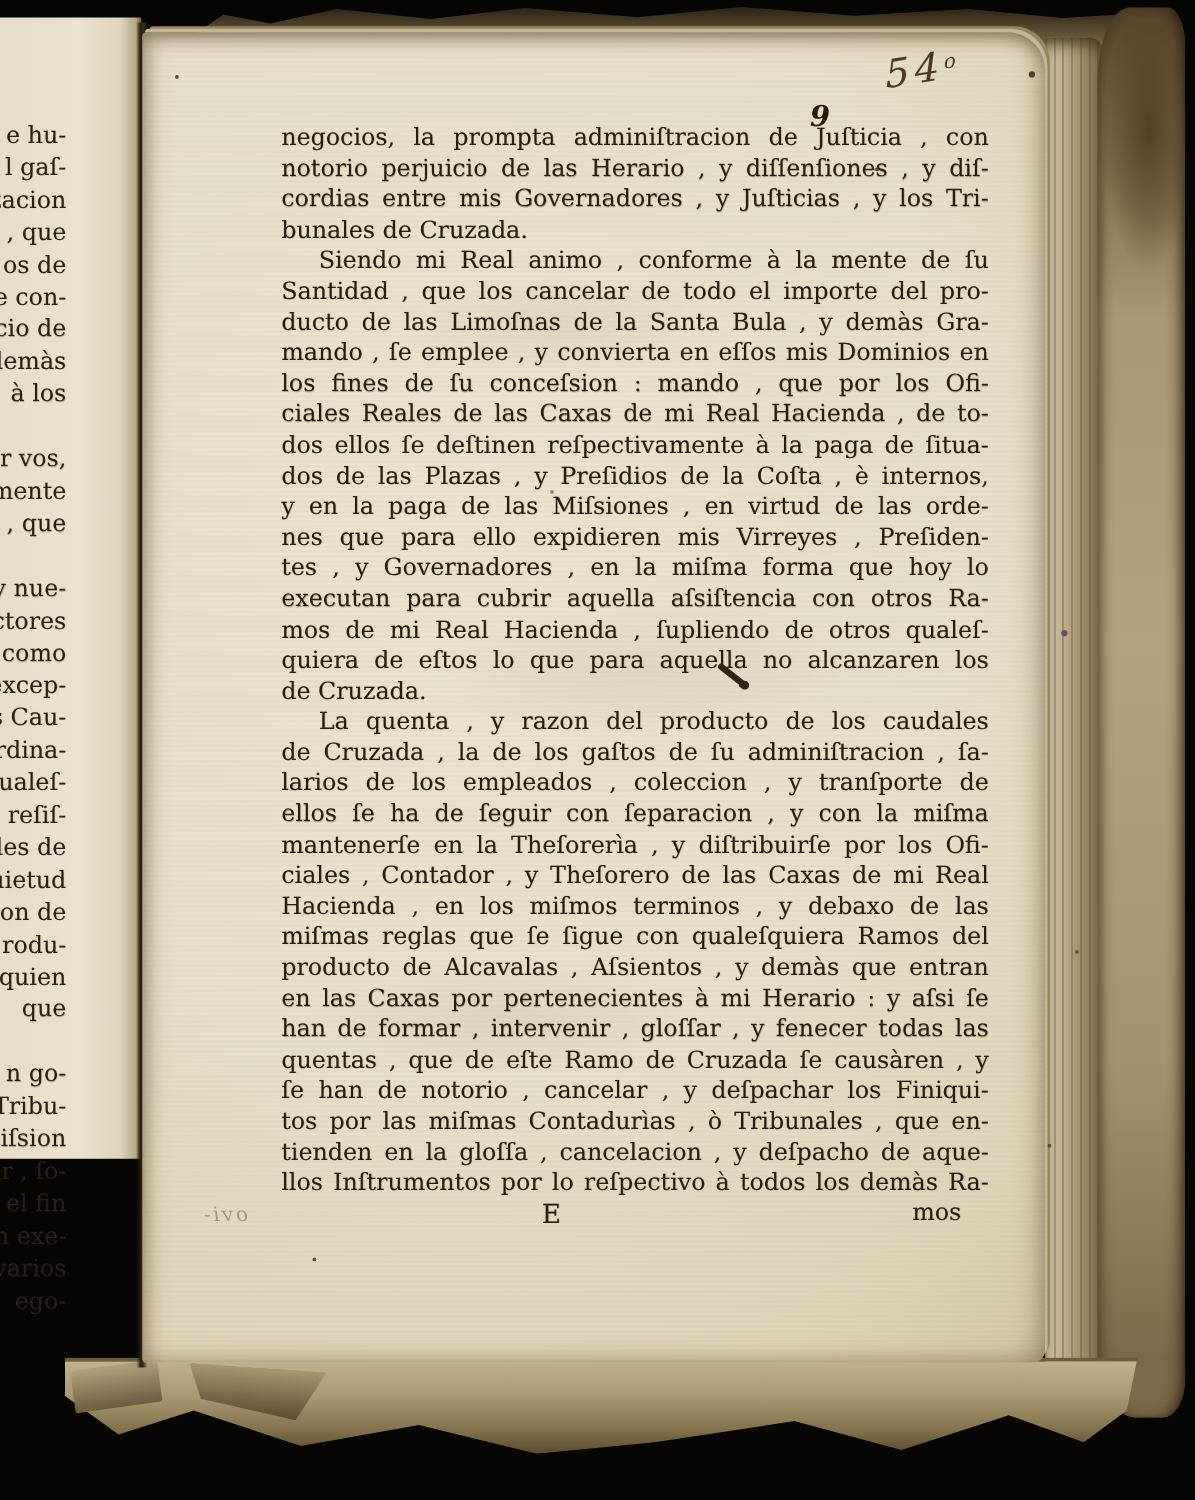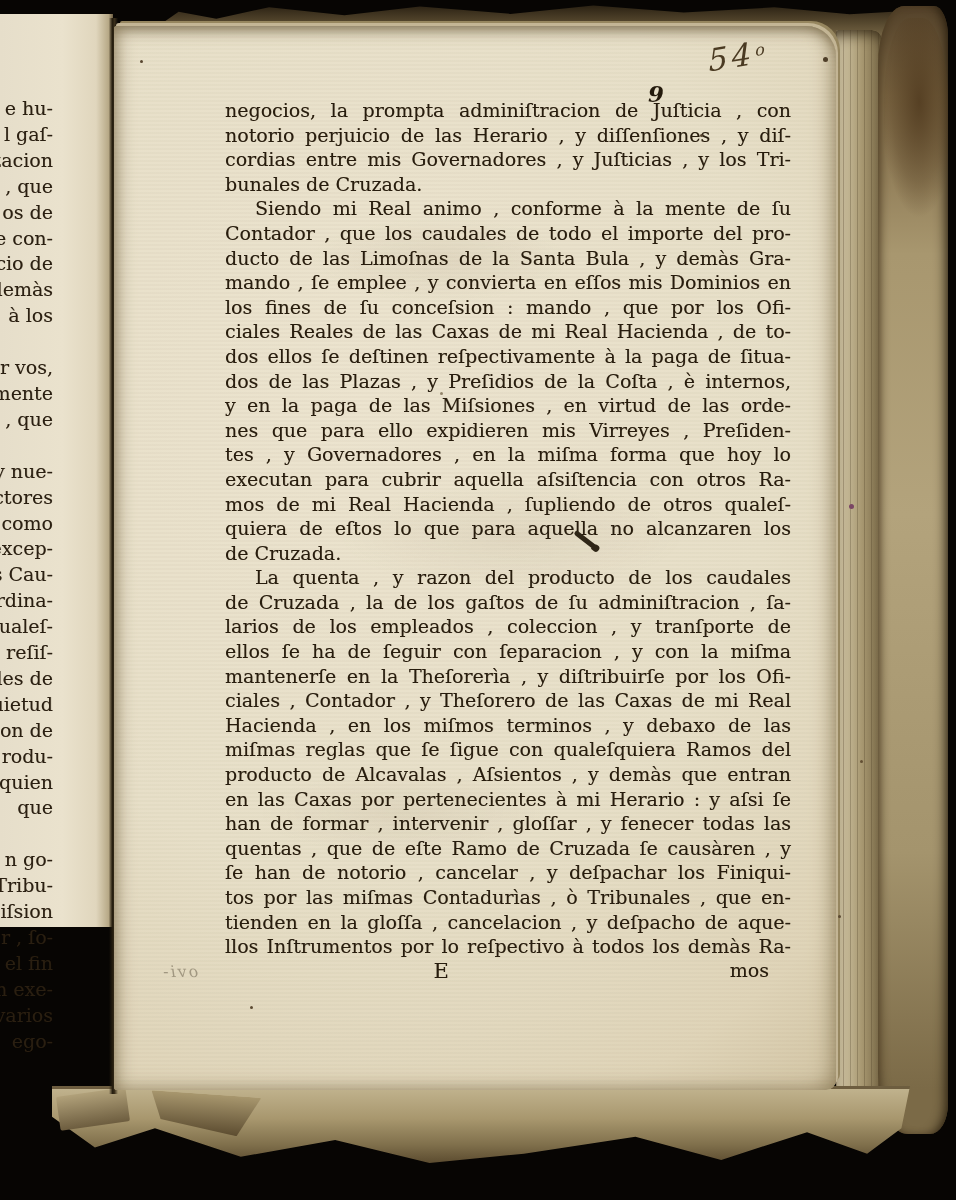--- a/index.html
+++ b/index.html
@@ -185,21 +185,21 @@
 
     <div class="text-block">
         <div class="para">
           <div class="tline">negocios, la prompta adminiſtracion de Juſticia , con</div>
           <div class="tline">notorio perjuicio de las Herario , y diſſenſiones , y diſ-</div>
           <div class="tline">cordias entre mis Governadores , y Juſticias , y los Tri-</div>
           <div class="tline no-just">bunales de Cruzada.</div>
         </div>
         <div class="para indent">
           <div class="tline">Siendo mi Real animo , conforme à la mente de ſu</div>
-          <div class="tline">Contador , que los caudales de todo el importe del pro-</div>
+          <div class="tline">Santidad , que los cancelar de todo el importe del pro-</div>
           <div class="tline">ducto de las Limoſnas de la Santa Bula , y demàs Gra-</div>
           <div class="tline">mando , ſe emplee , y convierta en eſſos mis Dominios en</div>
           <div class="tline">los fines de ſu conceſsion : mando , que por los Ofi-</div>
           <div class="tline">ciales Reales de las Caxas de mi Real Hacienda , de to-</div>
           <div class="tline">dos ellos ſe deſtinen reſpectivamente à la paga de ſitua-</div>
           <div class="tline">dos de las Plazas , y Preſidios de la Coſta , è internos,</div>
           <div class="tline">y en la paga de las Miſsiones , en virtud de las orde-</div>
           <div class="tline">nes que para ello expidieren mis Virreyes , Preſiden-</div>
           <div class="tline">tes , y Governadores , en la miſma forma que hoy lo</div>
           <div class="tline">executan para cubrir aquella aſsiſtencia con otros Ra-</div>

